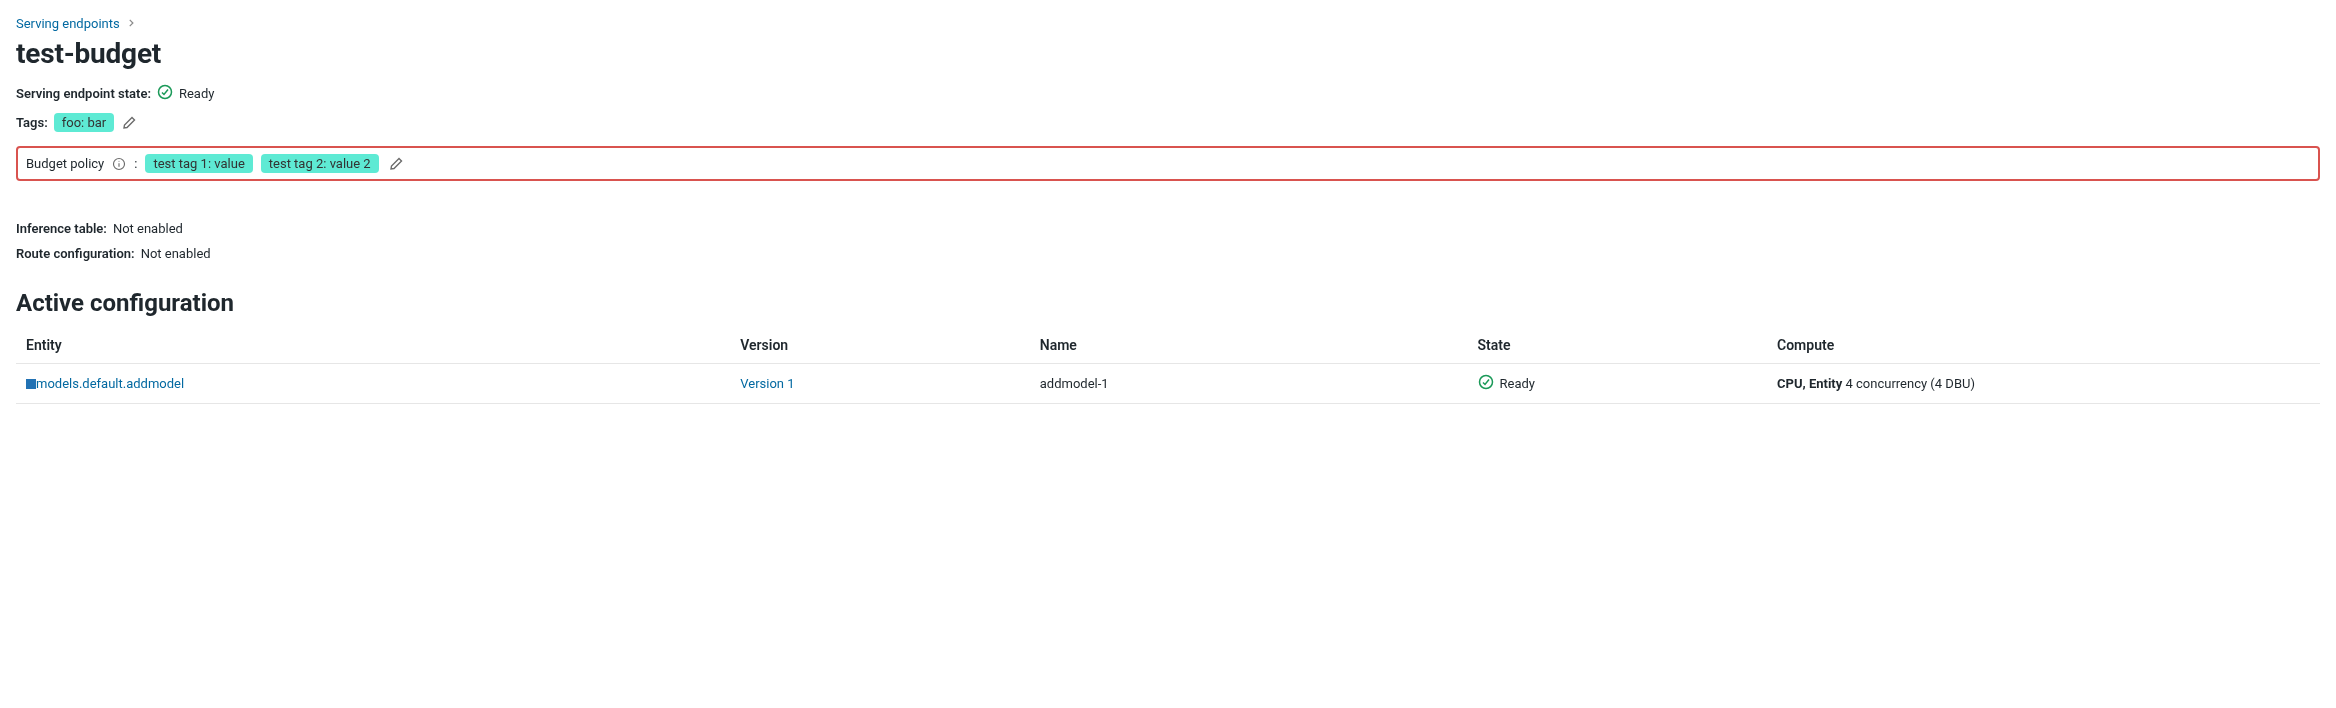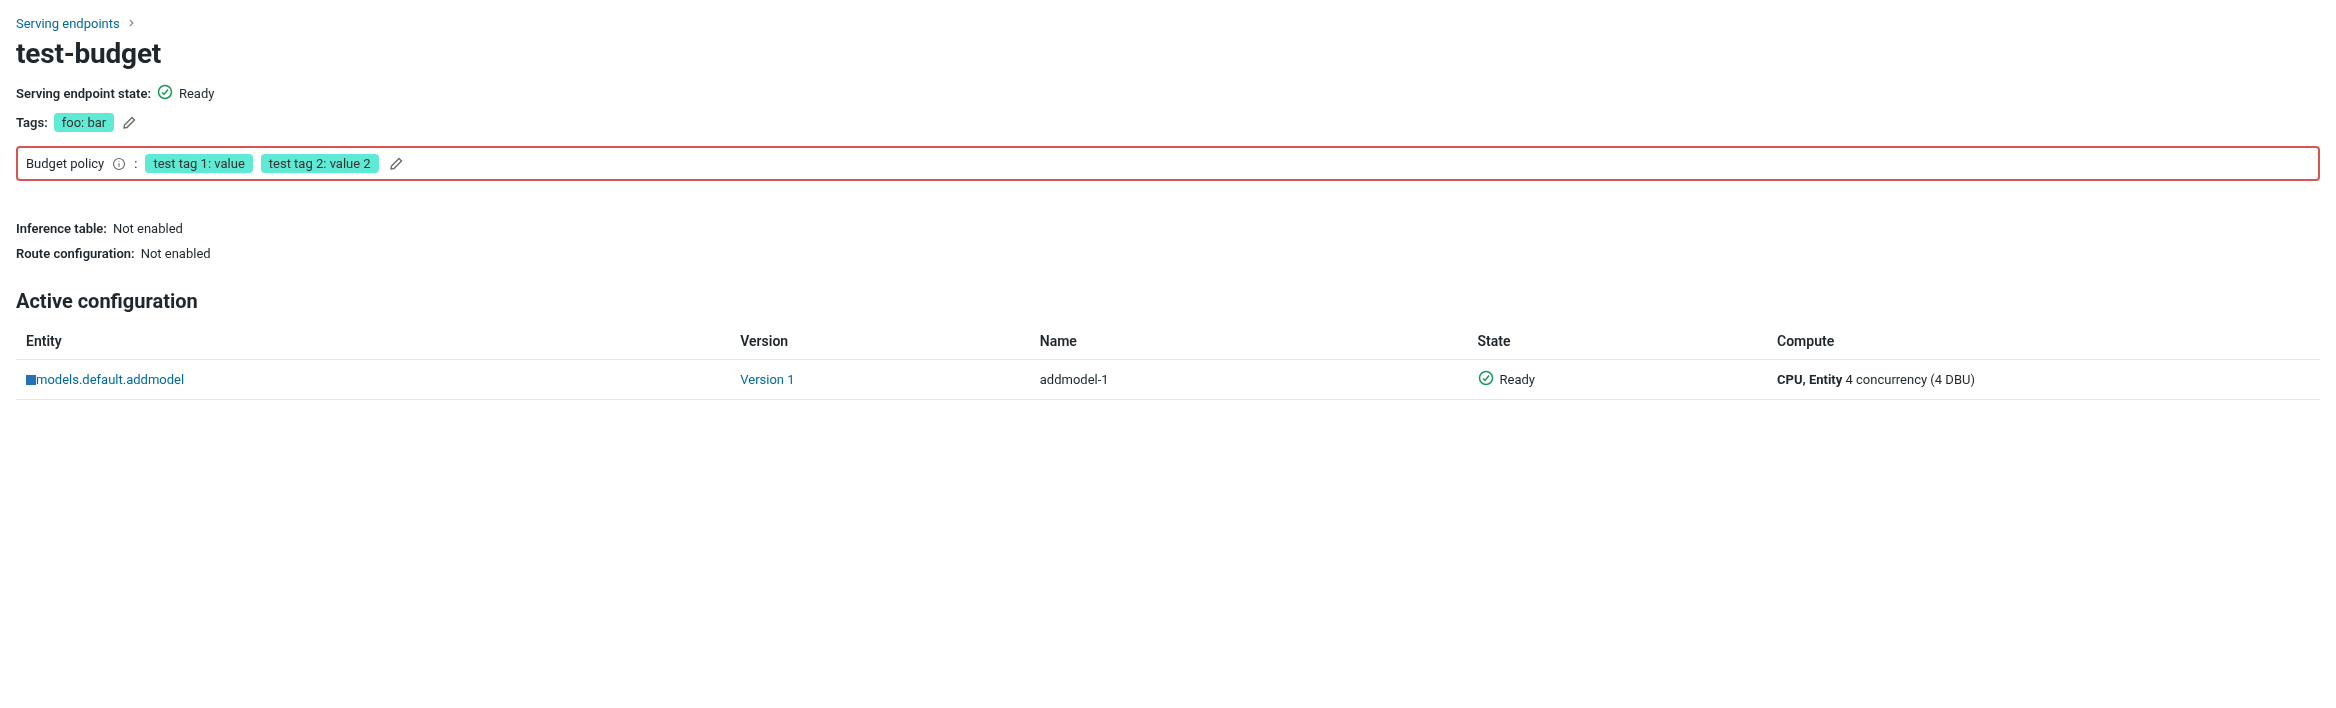--- a/index.html
+++ b/index.html
@@ -42,21 +42,21 @@
   .ready-check svg { width:16px; height:16px; }
   .highlight-box {
     border:2px solid #d9534f;
     border-radius:4px;
     padding:6px 8px;
     display:inline-flex;
     align-items:center;
     gap:8px;
     margin-top:4px;
   }
-  h2.section-title { font-size:20px; font-weight:700; margin:28px 0 10px 0;}
+  h2.section-title { font-size:24px; font-weight:700; margin:28px 0 10px 0;}
   table.cfg {
     width:100%;
     border-collapse:collapse;
   }
   table.cfg th {
     text-align:left; font-weight:600;
     font-size:14px;
     padding:10px 10px;
     border-bottom:1px solid #e6e6e6;
   }

